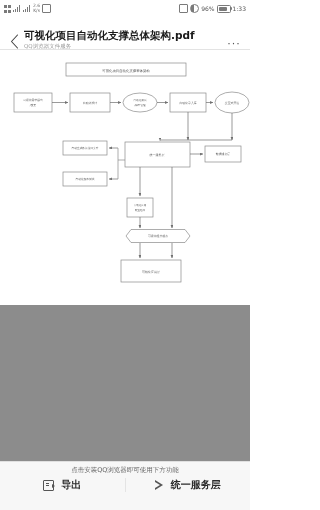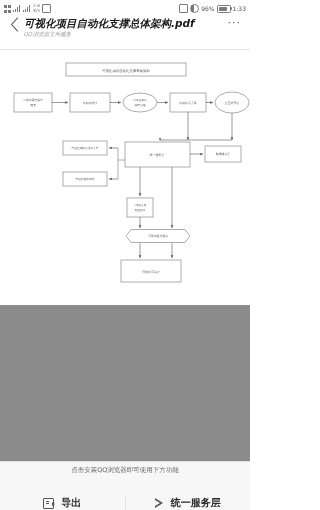--- a/index.html
+++ b/index.html
@@ -37,24 +37,23 @@
   .moon{display:inline-block;width:7px;height:7px;border:1px solid #7a7a7a;border-radius:50%;
     background:linear-gradient(90deg,#7a7a7a 50%, transparent 50%);}
   .batt{display:inline-block;width:12px;height:6px;border:1px solid #7a7a7a;border-radius:1.5px;position:relative;}
   .batt::after{content:"";position:absolute;right:-2.5px;top:1.5px;width:1.5px;height:3px;background:#7a7a7a;border-radius:0 1px 1px 0;}
   .batt i{position:absolute;left:1px;top:1px;bottom:1px;width:8.5px;background:#7a7a7a;border-radius:1px;display:block;}
   .sb-text{font-size:6px;color:#555;}
 
   
   .header{
     height:33px;width:100%;box-sizing:border-box;
-    display:flex;align-items:flex-start;
+    display:flex;align-items:flex-end;
     padding:0 6px;background:#ffffff;
     border-bottom:1px solid #e3e3e3;
-    font-style:italic;
   }
   .back{
     width:16px;flex:0 0 16px;display:flex;align-items:center;justify-content:center;
     color:#444;font-size:15px;line-height:1;font-weight:300;
   }
   .htext{flex:1;min-width:0;padding-left:2px;}
   .htitle{
     font-size:10.5px;color:#1a1a1a;font-weight:700;
     white-space:nowrap;overflow:hidden;text-overflow:ellipsis;line-height:1.15;
   }
@@ -70,21 +69,21 @@
   
   .bottombar{
     position:absolute;left:0;right:0;bottom:0;height:48px;
     background:#f7f7f7;border-top:1px solid #e0e0e0;
     display:flex;flex-direction:column;
   }
   .hint{
     text-align:center;font-size:6.5px;color:#666;
     padding:5px 0 4px;line-height:1.1;
   }
-  .actions{flex:1;display:flex;align-items:flex-end;}
+  .actions{flex:1;display:flex;align-items:flex-start;}
   .action{
     flex:1;display:flex;align-items:center;justify-content:center;gap:7px;
     color:#2b2b2b;font-size:10px;font-weight:700;
   }
   .action + .action{border-left:1px solid #e4e4e4;}
   .ic{display:inline-flex;align-items:center;justify-content:center;}
   .export-ic{width:9px;height:9px;border:1px solid #555;border-radius:1px;position:relative;}
   .export-ic::before{content:"";position:absolute;left:1.5px;top:2px;width:3px;height:1px;background:#555;box-shadow:0 2px 0 #555;}
   .export-ic::after{content:"";position:absolute;right:-2px;top:3px;width:0;height:0;border-left:3px solid #555;border-top:2px solid transparent;border-bottom:2px solid transparent;}
   .play-hollow{position:relative;width:9px;height:10px;}

